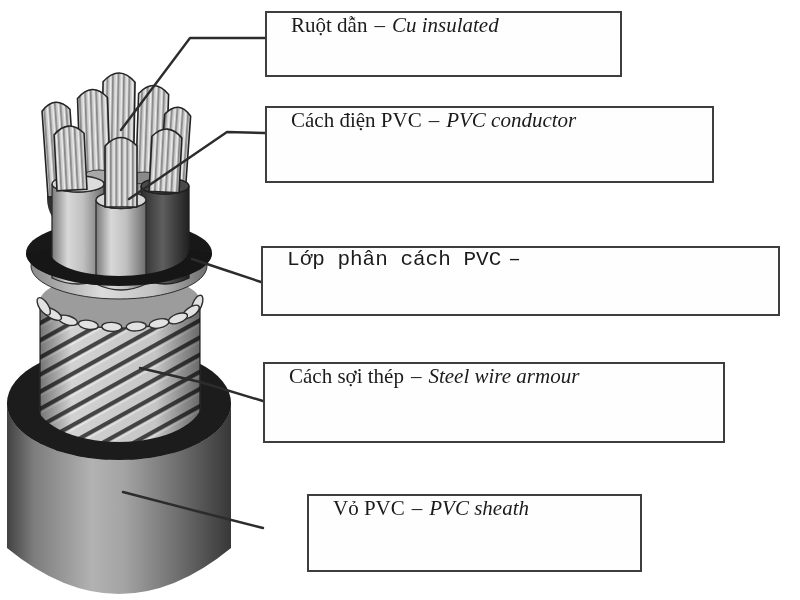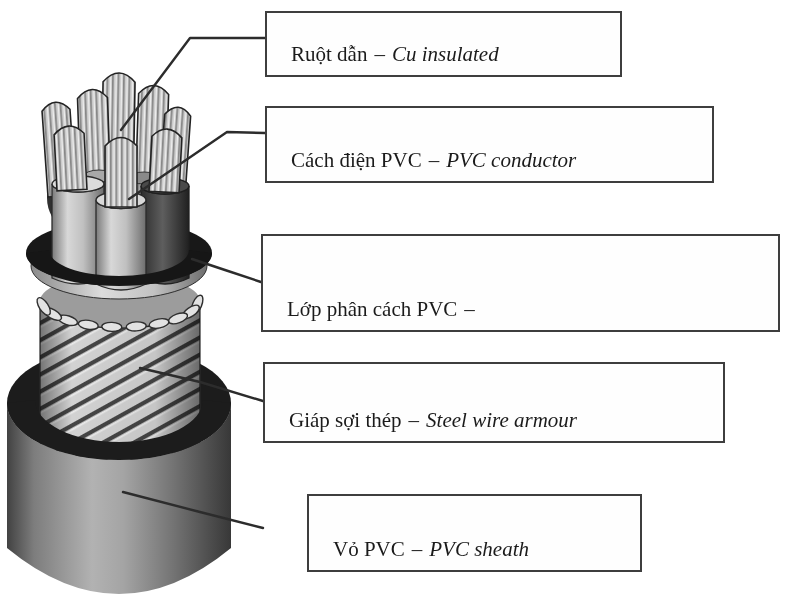--- a/index.html
+++ b/index.html
@@ -6,32 +6,32 @@
   body{
     width:800px;height:600px;position:relative;background:#ffffff;
     font-family:"Liberation Serif","DejaVu Serif",serif;overflow:hidden;
   }
   #stage{position:absolute;inset:0;width:800px;height:600px;}
   svg.cable{position:absolute;left:0;top:0;width:800px;height:600px;}
   .label-box{
     position:absolute;
     border:2.5px solid #3e3e3e;
     background:#fefefe;
-    display:flex;align-items:flex-end;
+    display:flex;align-items:flex-start;
     padding-left:24px;padding-bottom:8px;
     box-sizing:border-box;
     font-size:21px;color:#1b1b1b;
     white-space:nowrap;
   }
   .label-box .sep{margin:0 7px;}
   .label-box .en{font-style:italic;}
   
   #box-conductor {left:265px;top:11px; width:357px;height:66px;}
   #box-insulated {left:265px;top:106px;width:449px;height:77px;}
-  #box-separation{left:261px;top:234px;width:519px;height:98px;}
+  #box-separation{left:261px;top:246px;width:519px;height:70px;font-family:Liberation Mono, monospace;}
   #box-armour    {left:263px;top:362px;width:462px;height:81px;}
   #box-sheath    {left:263px;top:494px;width:335px;height:78px;margin-left:44px;}
 </style>
 </head>
 <body>
 
 <div id="stage">
 
   <svg class="cable" viewBox="0 0 800 600">
     <defs>
@@ -161,21 +161,21 @@
     <span class="sep">–</span>
     <span class="en">PVC conductor</span>
   </div>
 
   <div class="label-box" id="box-separation">
     <span class="vi">Lớp phân cách PVC</span>
     <span class="sep">–</span>
   </div>
 
   <div class="label-box" id="box-armour">
-    <span class="vi">Giáp sợi thép</span>
+    <span class="vi">Cách sợi thép</span>
     <span class="sep">–</span>
     <span class="en">Steel wire armour</span>
   </div>
 
   <div class="label-box" id="box-sheath">
     <span class="vi">Vỏ PVC</span>
     <span class="sep">–</span>
     <span class="en">PVC sheath</span>
   </div>
 

